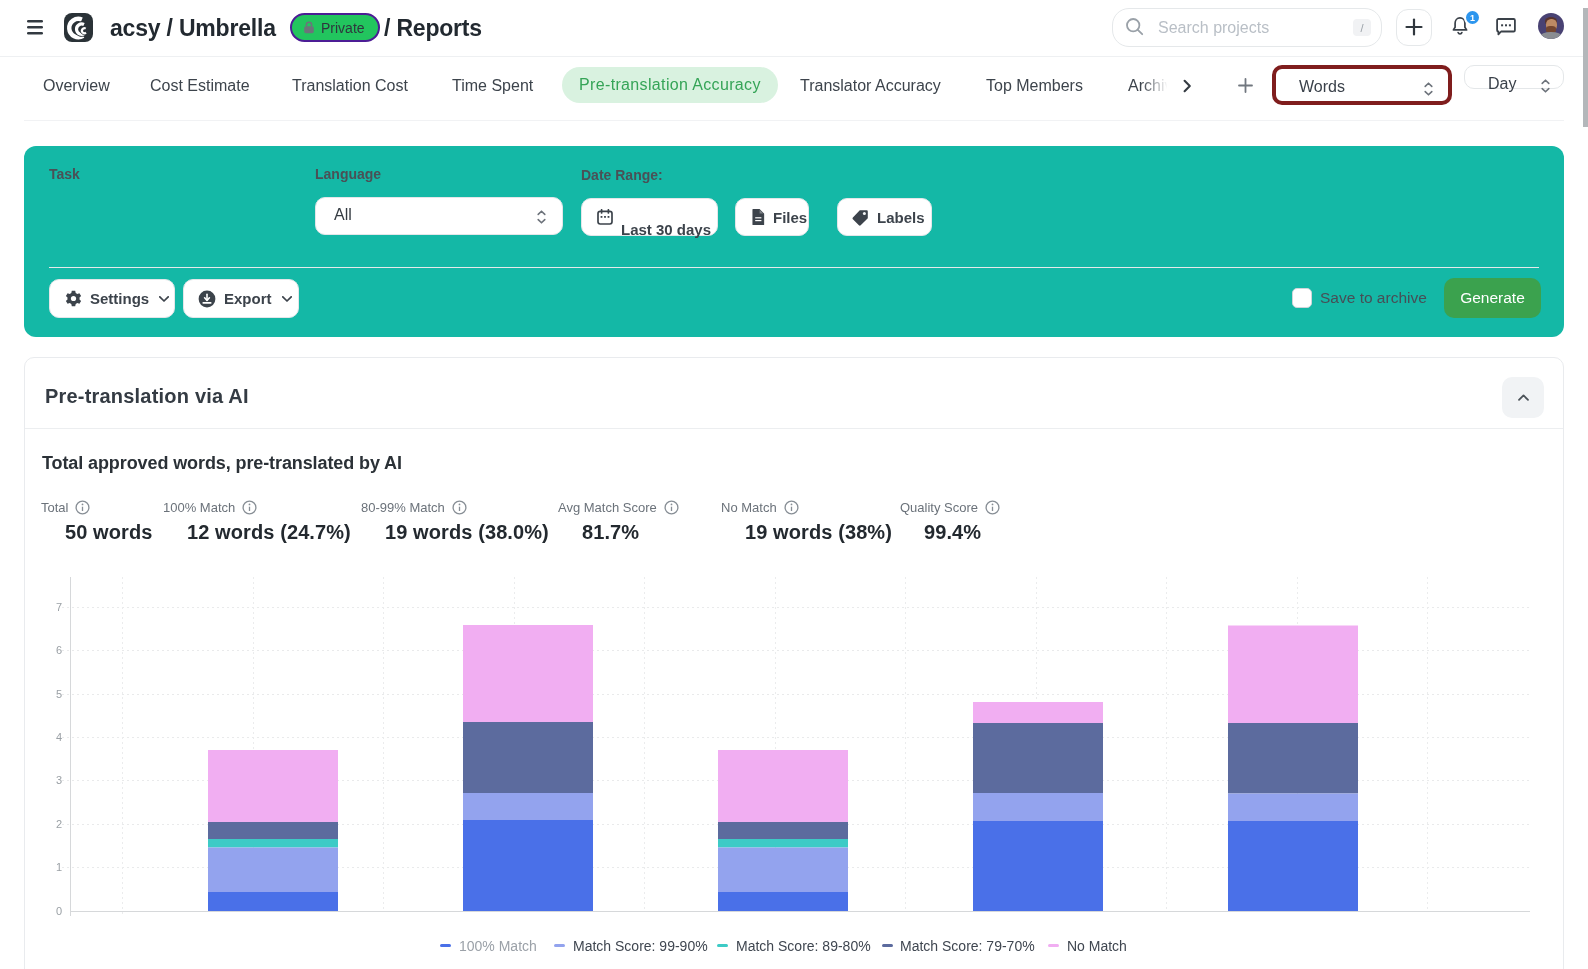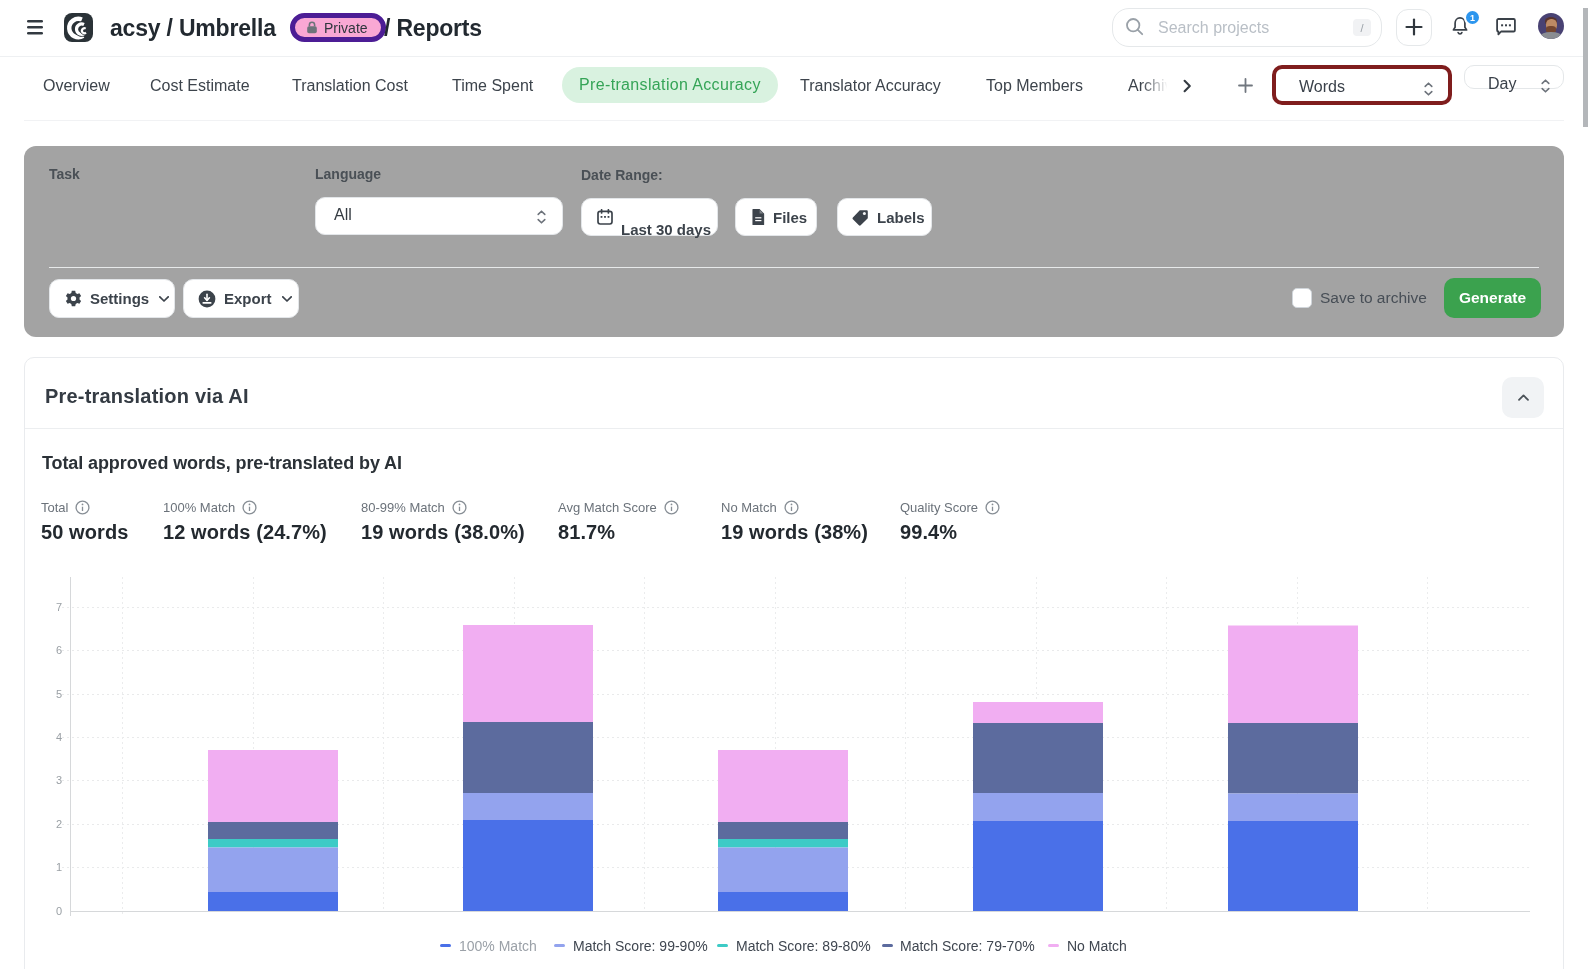--- a/index.html
+++ b/index.html
@@ -25,21 +25,21 @@
   <g fill="none" stroke-linecap="butt">
     <path d="M 17.9 6.5 A 9.2 9.2 0 1 0 19.2 22.9" stroke="#fff" stroke-width="4.4"></path>
     <path d="M 20.0 11.5 A 5.2 5.2 0 1 0 20.6 20.5" stroke="#2a3237" stroke-width="4.8"></path>
     <path d="M 20.0 11.5 A 5.2 5.2 0 1 0 20.6 20.5" stroke="#fff" stroke-width="3.2"></path>
     <path d="M 21.7 15.6 A 2.5 2.5 0 1 0 22.0 19.7" stroke="#2a3237" stroke-width="3.6"></path>
     <path d="M 21.7 15.6 A 2.5 2.5 0 1 0 22.0 19.7" stroke="#fff" stroke-width="2.2"></path>
   </g>
 </svg>
 
 <div class="abs" style="left:110px;top:15px;font-size:23px;font-weight:700;color:#222930;letter-spacing:-0.2px;">acsy / Umbrella</div>
-<div class="abs" style="left:290px;top:13px;height:29px;border:5px solid #4c1d95;border-radius:15px;background:#f9a8d4;display:flex;align-items:center;padding:0 13px 0 11px;">
+<div class="abs" style="left:290px;top:13px;height:29px;border:2px solid #4c1d95;border-radius:15px;background:#22c55e;display:flex;align-items:center;padding:0 13px 0 11px;">
   <svg width="12" height="13" viewBox="0 0 12 13" style="margin-right:6px;">
     <rect x="1.2" y="5.2" width="9.6" height="7" rx="1.8" fill="#6d737a"></rect>
     <path d="M3.4 5.2 V 3.8 A 2.6 2.6 0 0 1 8.6 3.8 V 5.2" fill="none" stroke="#6d737a" stroke-width="1.6"></path>
   </svg>
   <span style="font-size:14px;color:#2f363d;">Private</span>
 </div>
 <div class="abs" style="left:384px;top:15px;font-size:23px;font-weight:700;color:#222930;letter-spacing:-0.2px;">/ Reports</div>
 
 <div class="abs" style="left:1112px;top:8px;width:270px;height:39px;border:1px solid #e5e8ea;border-radius:17px;background:#fff;"></div>
 <svg class="abs" style="left:1125px;top:17px;" width="20" height="20" viewBox="0 0 20 20">
@@ -117,21 +117,21 @@
 <div class="abs" style="left:1464px;top:65px;width:100px;height:24px;border:1px solid #e4e7e9;border-radius:10px;background:#fff;">
   <span style="position:absolute;left:23px;top:9px;font-size:16px;color:#3a414a;">Day</span>
   <svg style="position:absolute;right:13px;top:13px;" width="9" height="14" viewBox="0 0 9 14">
       <g fill="none" stroke="#6d737b" stroke-width="1.6" stroke-linecap="round" stroke-linejoin="round">
         <path d="M1.2 4.4 L4.5 1.2 L7.8 4.4"></path>
         <path d="M1.2 9.6 L4.5 12.8 L7.8 9.6"></path>
       </g>
     </svg>
 </div>
 
-<div class="abs" id="panel" style="left:24px;top:146px;width:1540px;height:191px;background:#a3a3a3;border-radius:12px;text-align:right;">
+<div class="abs" id="panel" style="left:24px;top:146px;width:1540px;height:191px;background:#14b8a6;border-radius:12px;text-align:right;">
   <span class="abs" style="left:25px;top:20px;font-size:14px;font-weight:700;color:#4a5056;">Task</span>
   <span class="abs" style="left:291px;top:20px;font-size:14px;font-weight:700;color:#4a5056;">Language</span>
   <div class="abs" style="left:291px;top:51px;width:248px;height:38px;background:#fff;border:1px solid #e3e6e9;border-radius:10px;">
     <span style="position:absolute;left:18px;top:8px;font-size:16px;color:#333a41;">All</span>
     <svg style="position:absolute;right:16px;top:12px;" width="9" height="14" viewBox="0 0 9 14">
         <g fill="none" stroke="#6d737b" stroke-width="1.6" stroke-linecap="round" stroke-linejoin="round">
           <path d="M1.2 4.4 L4.5 1.2 L7.8 4.4"></path>
           <path d="M1.2 9.6 L4.5 12.8 L7.8 9.6"></path>
         </g>
       </svg>
@@ -143,21 +143,21 @@
       <line x1="4.6" y1="0.8" x2="4.6" y2="4" stroke="#3c434b" stroke-width="1.7" stroke-linecap="round"></line>
       <line x1="11.4" y1="0.8" x2="11.4" y2="4" stroke="#3c434b" stroke-width="1.7" stroke-linecap="round"></line>
       <g fill="#3c434b">
           <rect x="3.6" y="7" width="1.8" height="1.8"></rect>
           <rect x="7.1" y="7" width="1.8" height="1.8"></rect>
           <rect x="10.6" y="7" width="1.8" height="1.8"></rect>
         </g>
     </svg>
     <span style="font-size:15px;font-weight:700;color:#3c434b;margin-top:24px;">Last 30 days</span>
   </div>
-  <div class="abs" style="left:711px;top:52px;width:82px;height:38px;background:#fff;border:1px solid #e3e6e9;border-radius:10px;display:flex;align-items:center;padding-left:15px;">
+  <div class="abs" style="left:711px;top:52px;width:74px;height:38px;background:#fff;border:1px solid #e3e6e9;border-radius:10px;display:flex;align-items:center;padding-left:15px;">
     <svg width="14" height="16" viewBox="0 0 14 16" style="margin-right:8px;">
       <path d="M2 0.6 L 8.4 0.6 L 12.6 4.8 L 12.6 15.4 L 2 15.4 Z" fill="#3c434b" stroke="#3c434b" stroke-width="1.1" stroke-linejoin="round"></path>
       <path d="M8.6 0.8 L 8.6 4.6 L 12.4 4.6 Z" fill="#fff" opacity="0.35"></path>
       <g stroke="#fff" stroke-width="1.2">
           <line x1="4.2" y1="8.8" x2="10.4" y2="8.8"></line>
           <line x1="4.2" y1="11.6" x2="10.4" y2="11.6"></line>
         </g>
     </svg>
     <span style="font-size:15px;font-weight:700;color:#3c434b;">Files</span>
   </div>
@@ -188,21 +188,21 @@
           <line x1="5.2" y1="12.9" x2="12.8" y2="12.9"></line>
         </g>
     </svg>
     <span style="font-size:15px;font-weight:700;color:#3c434b;">Export</span>
     <svg width="10" height="6" viewBox="0 0 10 6" style="margin-left:10px;">
         <path d="M0.8 0.8 L5 5 L9.2 0.8" fill="none" stroke="#3c434b" stroke-width="1.7" stroke-linecap="round" stroke-linejoin="round"></path>
       </svg>
   </div>
   <div class="abs" style="left:1268px;top:142px;width:20px;height:20px;background:#fff;border:1px solid #d0d5da;border-radius:5px;"></div>
   <span class="abs" style="left:1296px;top:143px;font-size:15.5px;color:#474e56;">Save to archive</span>
-  <div class="abs" style="left:1420px;top:132px;width:97px;height:40px;background:#3ba24e;border-radius:10px;color:#fff;font-size:15.5px;font-weight:700;display:flex;align-items:center;justify-content:center;">Generate</div>
+  <div class="abs" style="left:1420px;top:132px;width:97px;height:40px;background:#3ba24e;border-radius:10px;color:#fff;font-size:15.5px;font-weight:400;display:flex;align-items:center;justify-content:center;">Generate</div>
 </div>
 
 <div class="abs" id="card" style="left:24px;top:357px;width:1540px;height:650px;background:#fff;border:1px solid #e9ebee;border-radius:10px;">
   <span class="abs" style="left:20px;top:27px;font-size:20px;font-weight:700;color:#343b43;letter-spacing:0.2px;">Pre-translation via AI</span>
   <div class="abs" style="left:1477px;top:19px;width:42px;height:41px;background:#f1f3f5;border-radius:10px;display:flex;align-items:center;justify-content:center;">
     <svg width="11" height="7" viewBox="0 0 11 7">
         <path d="M1 5.8 L5.5 1.4 L10 5.8" fill="none" stroke="#4b5258" stroke-width="1.8" stroke-linecap="round" stroke-linejoin="round"></path>
       </svg>
   </div>
   <div class="abs" style="left:0;top:70px;width:1538px;height:1px;background:#eceef0;"></div>
@@ -238,21 +238,21 @@
   <div class="stat" style="left:900px;"><span class="sl">Quality Score</span><svg class="si" width="15" height="15" viewBox="0 0 15 15">
         <circle cx="7.5" cy="7.5" r="6.4" fill="none" stroke="#878e95" stroke-width="1.3"></circle>
         <line x1="7.5" y1="6.7" x2="7.5" y2="11" stroke="#878e95" stroke-width="1.3"></line>
         <circle cx="7.5" cy="4.4" r="0.9" fill="#878e95"></circle>
       </svg><div class="sv">99.4%</div></div>
 </div>
 <style>
   .stat { position:absolute; top:500px; white-space:nowrap; }
   .sl { font-size:13px; color:#6b727a; vertical-align:top; }
   .si { display:inline-block; margin-left:7px; vertical-align:top; margin-top:0px; }
-  .sv { font-size:20px; font-weight:600; color:#23292f; margin-top:3px; letter-spacing:0.1px; white-space:nowrap; }
+  .sv { font-size:20px; font-weight:600; color:#23292f; margin-top:3px; letter-spacing:0.1px; white-space:nowrap;margin-left:24px; }
 </style>
 
 <svg class="abs" style="left:0;top:560px;" width="1588" height="409" viewBox="0 560 1588 409">
 
   <g stroke="#e9eaeb" stroke-width="1" stroke-dasharray="2 3">
     <line x1="62" y1="867.5" x2="1530" y2="867.5"></line>
     <line x1="62" y1="824.5" x2="1530" y2="824.5"></line>
     <line x1="62" y1="780.5" x2="1530" y2="780.5"></line>
     <line x1="62" y1="737.5" x2="1530" y2="737.5"></line>
     <line x1="62" y1="694.5" x2="1530" y2="694.5"></line>

